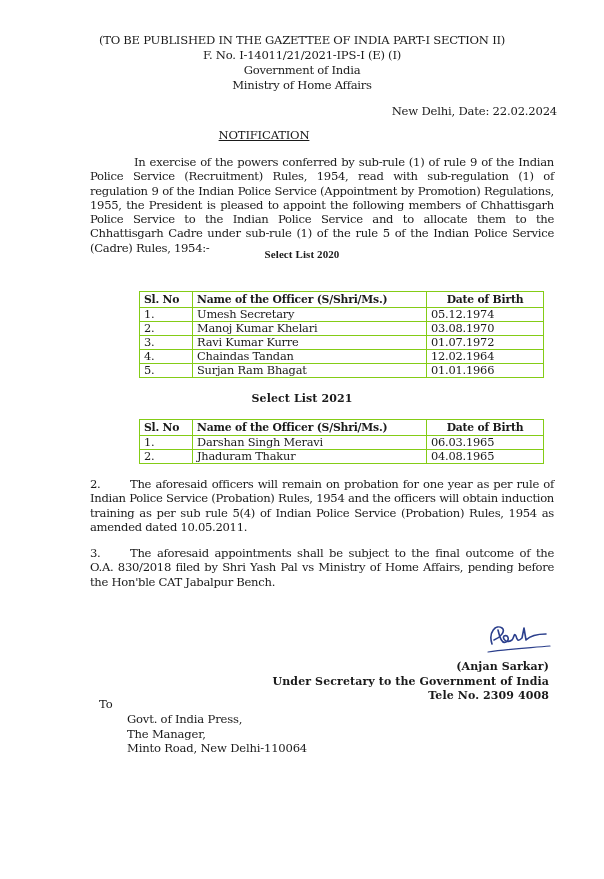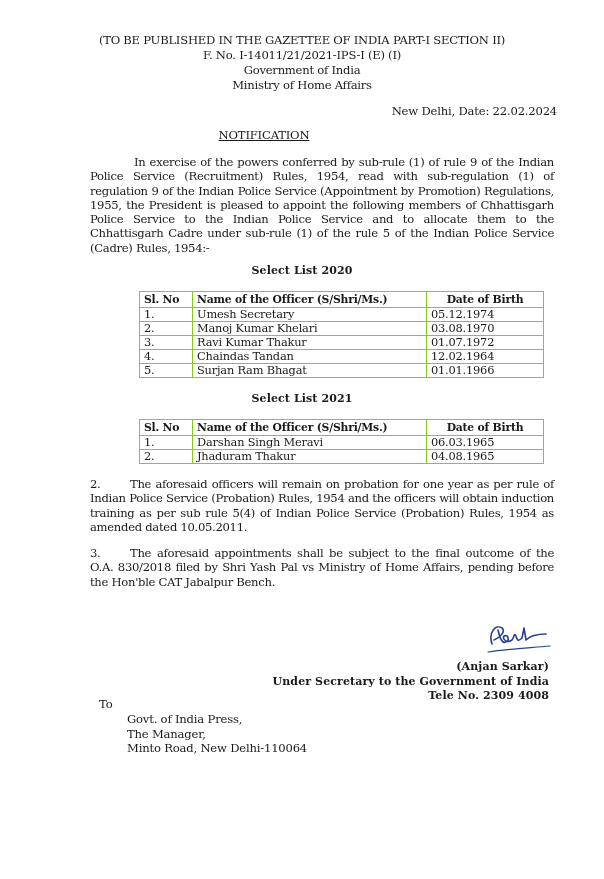--- a/index.html
+++ b/index.html
@@ -65,21 +65,21 @@
     .list-title {
       position: absolute;
       left: 0;
       width: 604px;
       text-align: center;
       font-family: "DejaVu Serif", serif;
       font-weight: bold;
       font-size: 11px;
       letter-spacing: 0.1px;
     }
-    .lt1 { top: 264px; }
+    .lt1 { top: 248px; font-family: Liberation Serif, serif; }
     .lt2 { top: 392px; }
     table.officers {
       position: absolute;
       left: 139px;
       border-collapse: collapse;
       font-size: 11.4px;
       letter-spacing: -0.2px;
     }
     table.officers td, table.officers th {
       border: 1px solid #84cc16;
@@ -168,21 +168,21 @@
       <td>Umesh Secretary</td>
       <td>05.12.1974</td>
     </tr>
     <tr>
       <td>2.</td>
       <td>Manoj Kumar Khelari</td>
       <td>03.08.1970</td>
     </tr>
     <tr>
       <td>3.</td>
-      <td>Ravi Kumar Thakur</td>
+      <td>Ravi Kumar Kurre</td>
       <td>01.07.1972</td>
     </tr>
     <tr>
       <td>4.</td>
       <td>Chaindas Tandan</td>
       <td>12.02.1964</td>
     </tr>
     <tr>
       <td>5.</td>
       <td>Surjan Ram Bhagat</td>

